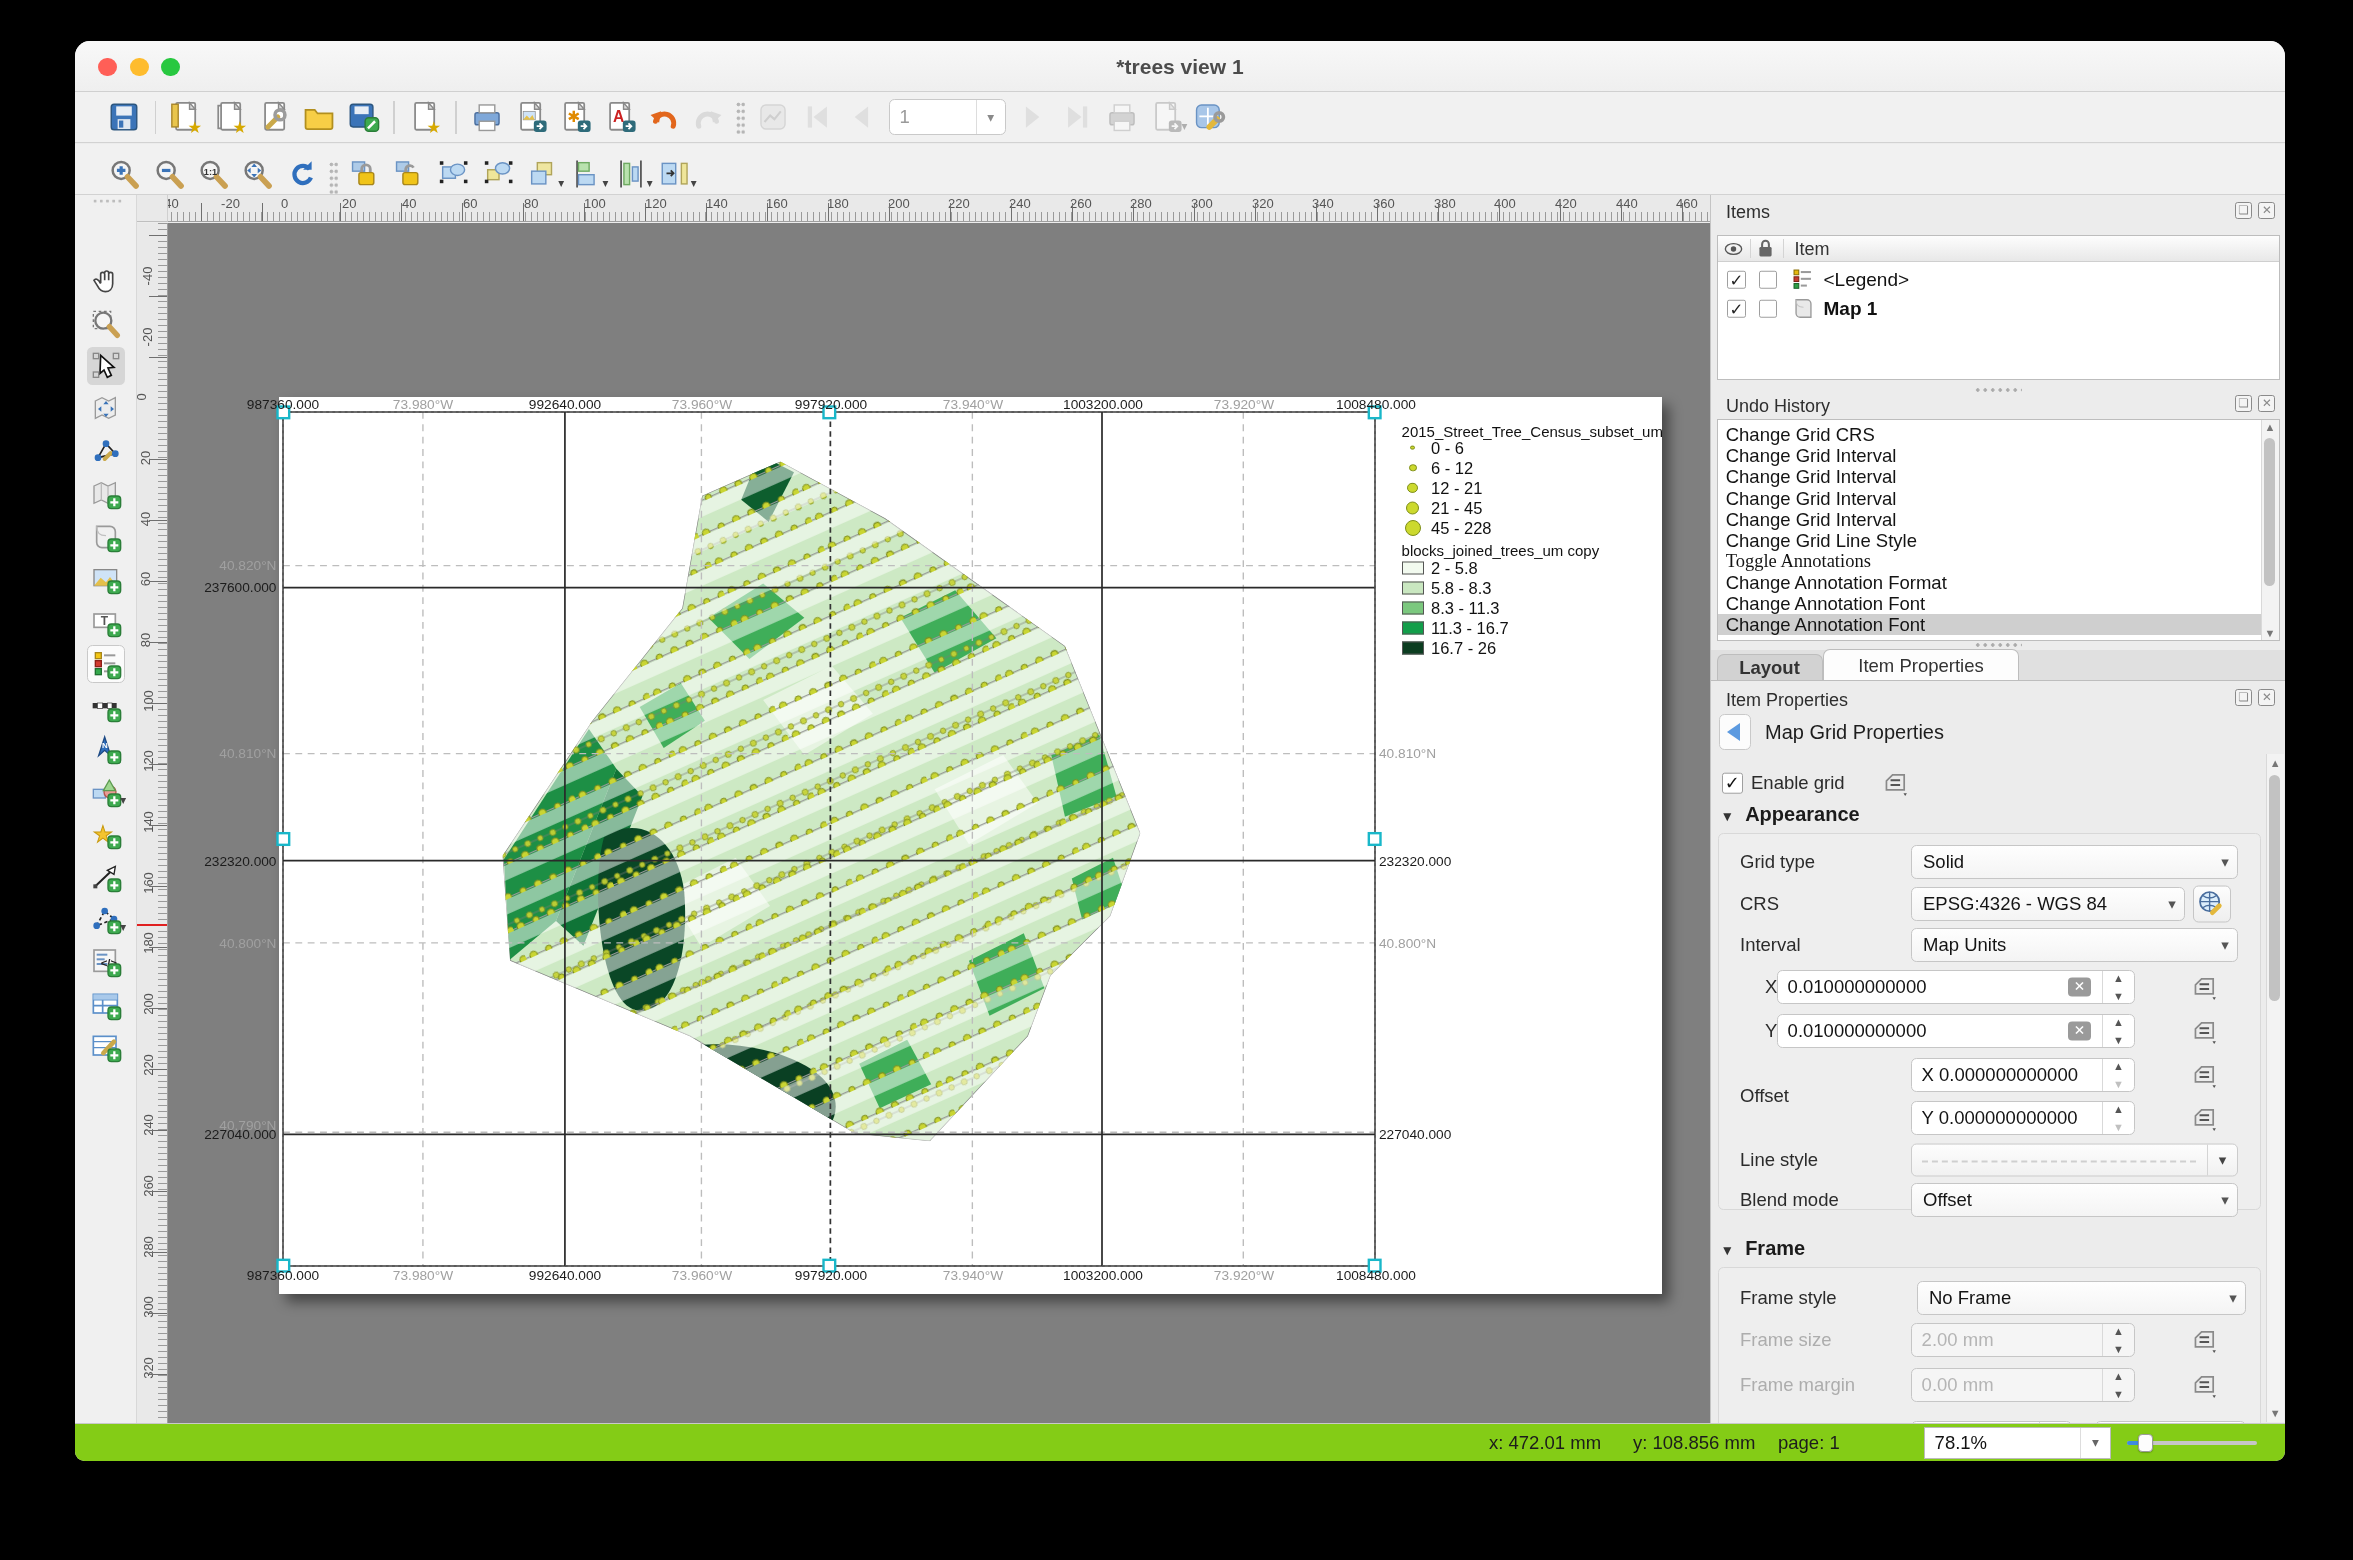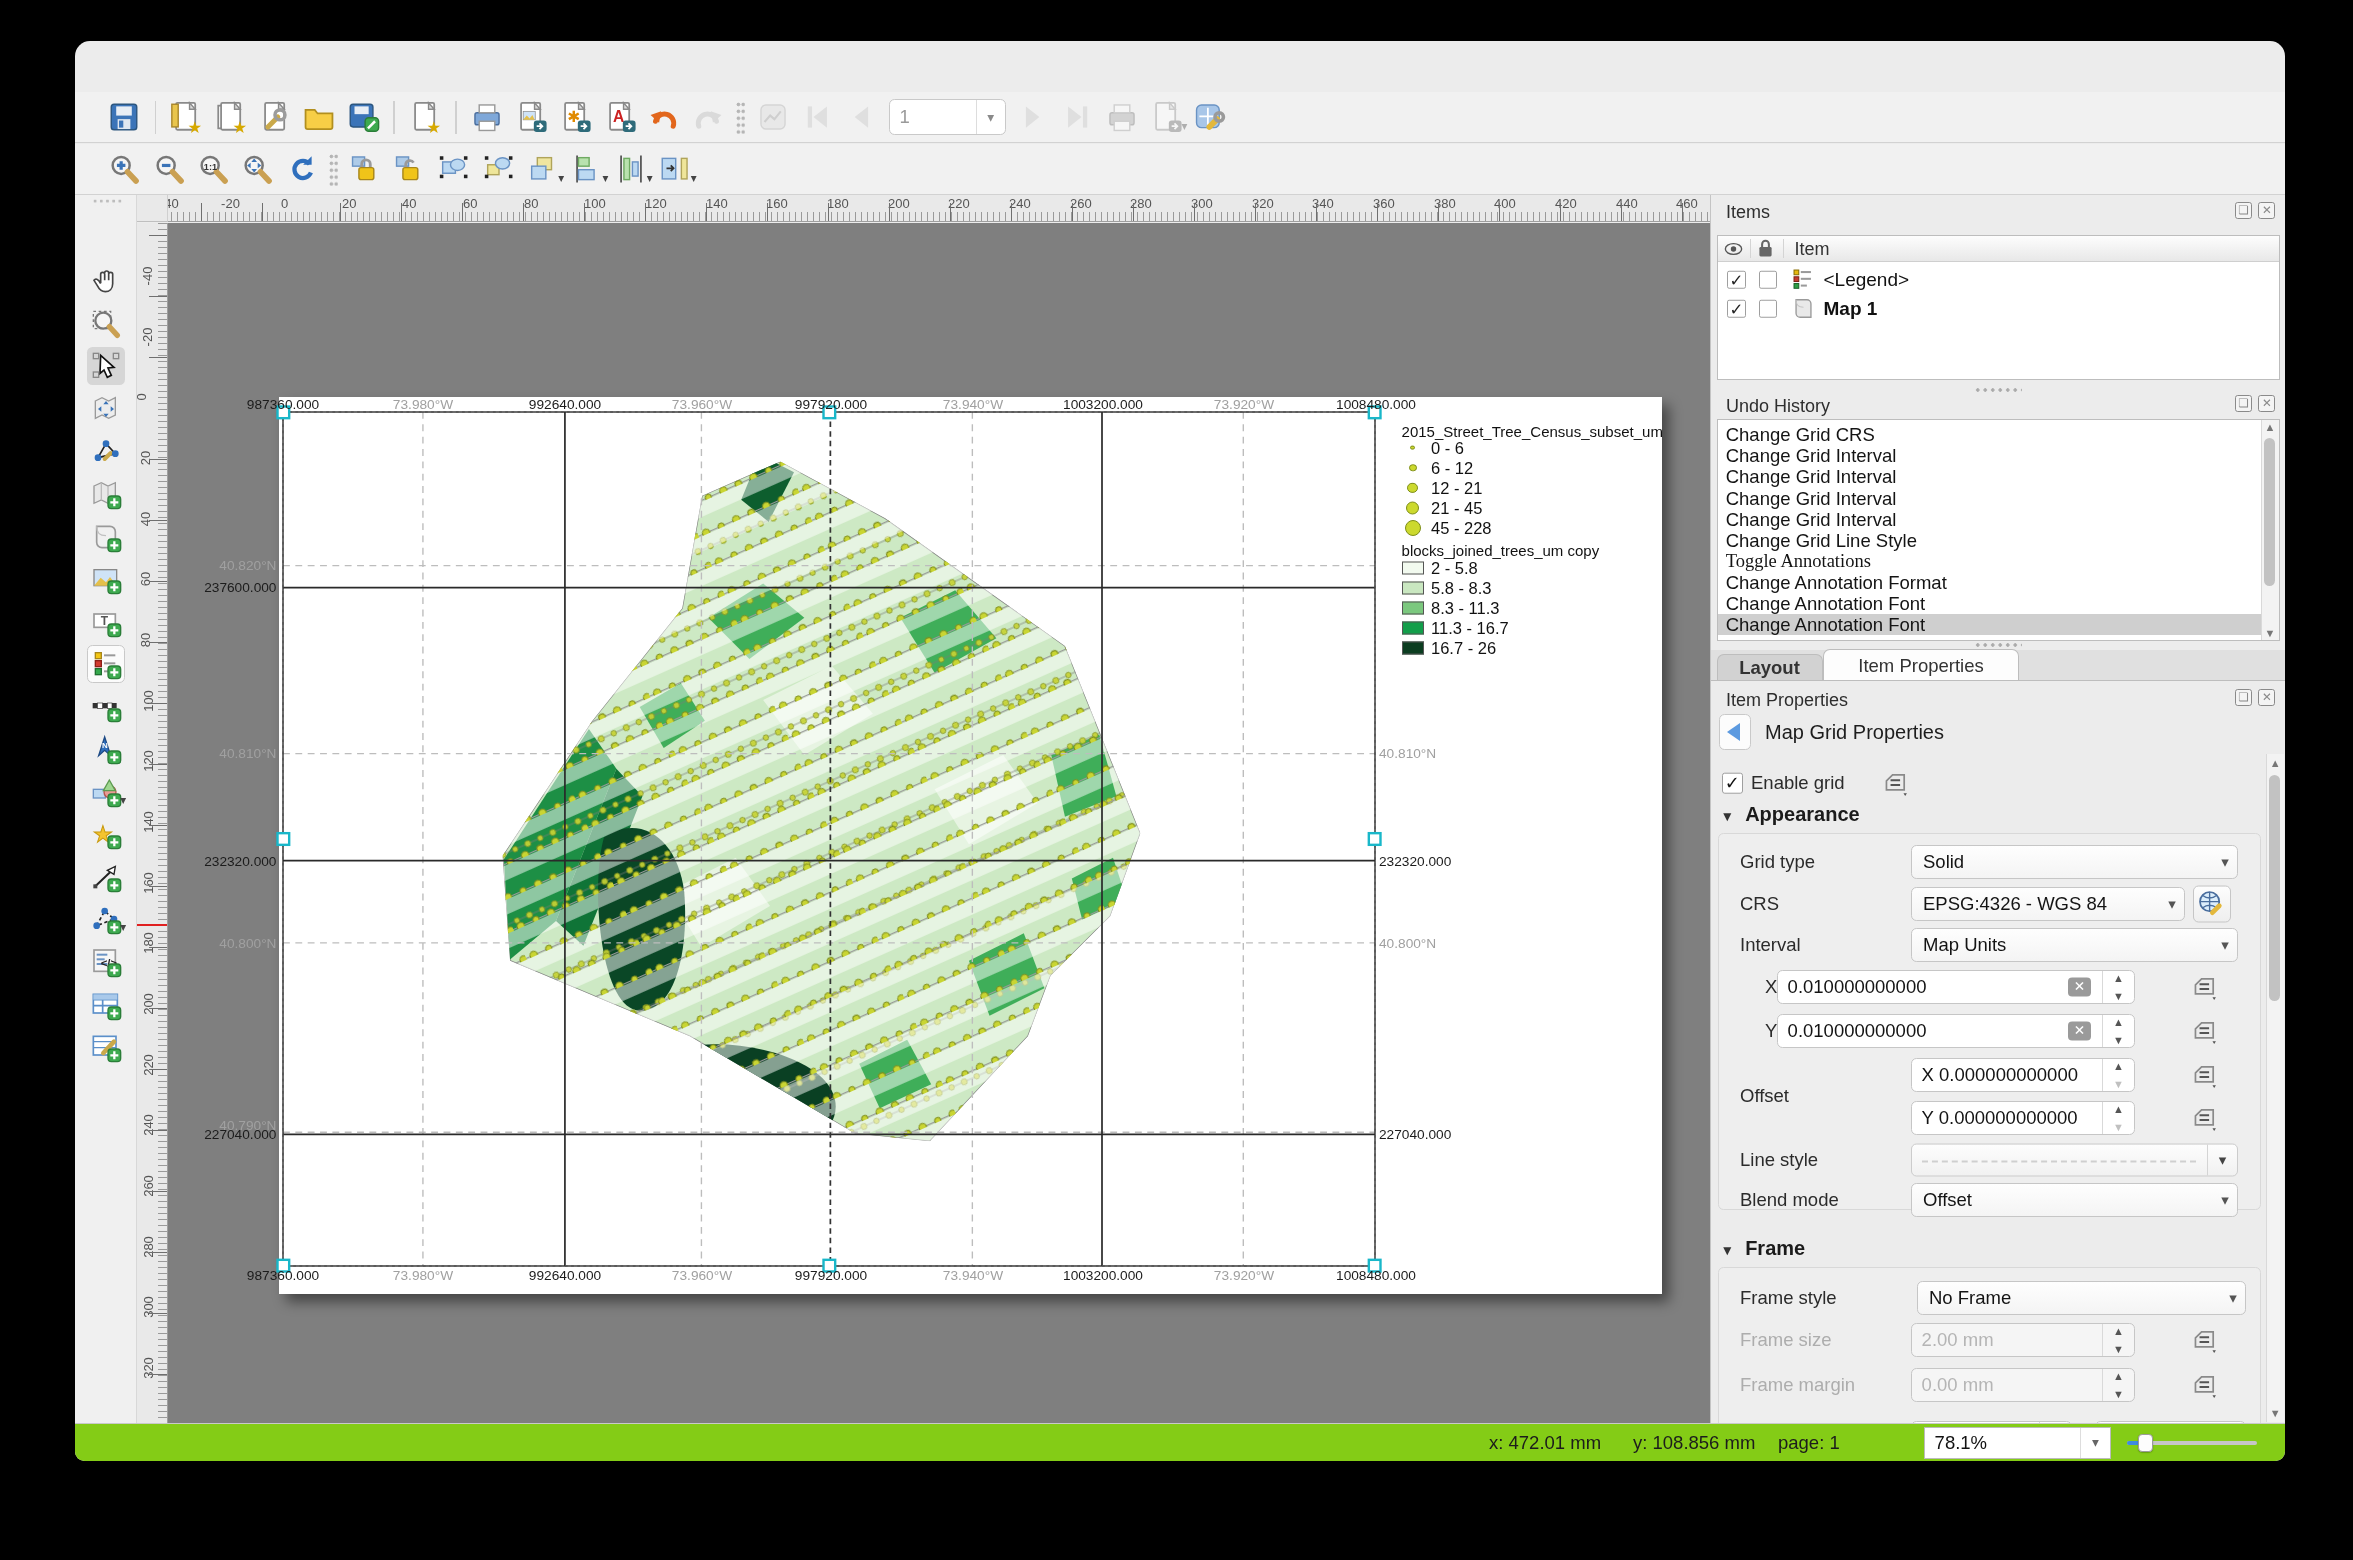--- a/index.html
+++ b/index.html
@@ -11,21 +11,21 @@
   #titlebar { position:absolute; left:0; top:0; width:100%; height:51px; background:linear-gradient(#f8f8f8,#efefef);
               border-bottom:0.7px solid #d0d0d0; border-radius:15px 15px 0 0; }
   .tl { position:absolute; top:16.5px; width:18.5px; height:18.5px; border-radius:50%; }
   #tl-close{ left:23px; background:#ff5f57; } #tl-min{ left:55px; background:#febc2e; } #tl-max{ left:86px; background:#28c840; }
   #win-title { position:absolute; top:13.7px; width:100%; text-align:center; font-size:21px; font-weight:bold; color:#4c4c4c; }
 
   
   .toolbar { position:absolute; left:0; width:100%; height:51px; background:#f1f1f1; border-bottom:0.7px solid #d2d2d2;
              display:flex; align-items:center; }
   #toolbar1 { top:51px; padding-left:27.4px; }
-  #toolbar2 { top:103px; padding-left:27.4px; }
+  #toolbar2 { top:103px; padding-left:27.4px;align-items:flex-end; }
   .tbtn { width:40px; height:41px; border-radius:5.5px; display:flex; align-items:center; justify-content:center; position:relative; flex:0 0 auto; margin:0 2.1px; }
   .tbtn svg { width:34px; height:34px; }
   .tbtn.disabled { opacity:.38; filter:grayscale(1); }
   .tsep { width:1.4px; height:33px; background:#d0d0d0; margin:0 8.2px; flex:0 0 auto; }
   .tdots { width:9.6px; height:33px; margin:0 5.5px; flex:0 0 auto;
            background-image:radial-gradient(circle, #b5b5b5 1.7px, transparent 2.1px); background-size:4.8px 6.9px; }
   .dd-mini { position:absolute; right:-1.4px; bottom:4.1px; font-size:11.7px; color:#444; }
   #atlas-page-combo { width:117px; height:36px; background:#fff; border:0.7px solid #c9c9c9; border-radius:5.5px; margin:0 5.5px;
                       display:flex; align-items:center; position:relative; flex:0 0 auto; }
   #atlas-page-combo .val { padding-left:9.6px; font-size:18.5px; color:#9a9a9a; flex:1; }
@@ -144,20 +144,26 @@
   #zoom-combo .val { position:absolute; left:9.6px; top:4.8px; font-size:18.5px; color:#111; }
   #zoom-combo .arr { position:absolute; right:0; top:0; width:30px; height:100%; border-left:0.7px solid #ddd; color:#666; font-size:13.7px; text-align:center; line-height:30px; }
   #zoom-slider { position:absolute; left:2052px; top:16.5px; width:130px; height:4.1px; background:#c6c6c6; border-radius:2.1px; }
   #zoom-slider .fill { position:absolute; left:0; top:0; height:100%; width:16.5px; background:#3f8ae0; border-radius:2.1px; }
   #zoom-slider .handle { position:absolute; left:11px; top:-6.9px; width:15px; height:18px; background:#fdfdfd; border:0.7px solid #9a9a9a; border-radius:4.1px; box-shadow:0 0.7px 1.4px rgba(0,0,0,.3); }
 </style>
 </head>
 <body>
 
 <div id="window">
+  <div id="titlebar">
+    <div class="tl" id="tl-close"></div>
+    <div class="tl" id="tl-min"></div>
+    <div class="tl" id="tl-max"></div>
+    <div id="win-title">*trees view 1</div>
+  </div>
 
   <div id="toolbar1" class="toolbar">
       <div class="tbtn">
         <svg viewBox="0 0 48 48">
           <rect x="6" y="6" width="36" height="36" rx="4" fill="#3b74b8" stroke="#2c567f" stroke-width="2"></rect>
           <rect x="13" y="9" width="22" height="13" fill="#e8eef5"></rect>
           <rect x="15" y="27" width="18" height="14" fill="#dfe7f0"></rect>
           <rect x="17" y="29" width="6" height="10" fill="#3b74b8"></rect>
         </svg>
       </div>

